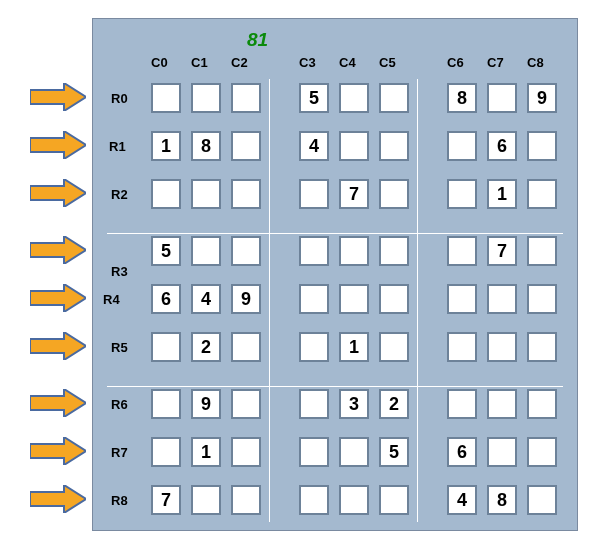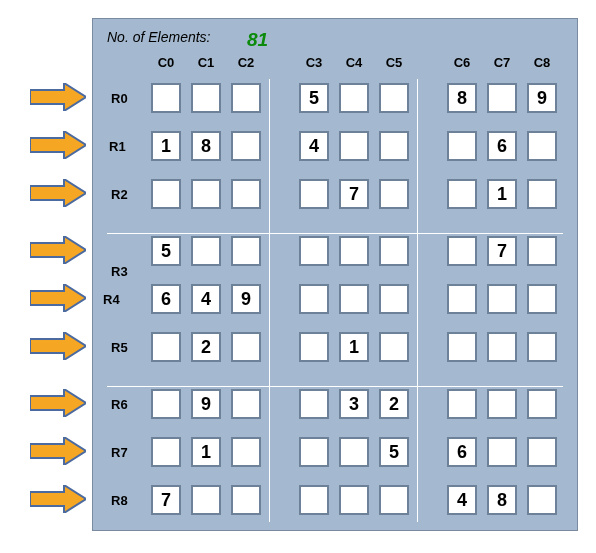--- a/index.html
+++ b/index.html
@@ -42,21 +42,20 @@
     top: 36px;
     left: 0;
     width: 100%;
   }
   .col-label {
     position: absolute;
     font-size: 13px;
     font-weight: bold;
     color: #000;
     width: 30px;
-    text-align: center;
   }
   .row-label {
     position: absolute;
     font-size: 13px;
     font-weight: bold;
     color: #000;
   }
   .cell {
     position: absolute;
     width: 30px;
@@ -89,21 +88,20 @@
     height: 28px;
   }
   .arrow svg {
     display: block;
   }
 </style>
 </head>
 <body>
 
 <div class="grid-container">
-  <div class="header-label">No. of Elements:</div>
   <div class="header-value">81</div>
 
   <div id="col-labels" class="col-labels">
       <div class="col-label" style="left: 58px;">C0</div>
       <div class="col-label" style="left: 98px;">C1</div>
       <div class="col-label" style="left: 138px;">C2</div>
       <div class="col-label" style="left: 206px;">C3</div>
       <div class="col-label" style="left: 246px;">C4</div>
       <div class="col-label" style="left: 286px;">C5</div>
       <div class="col-label" style="left: 354px;">C6</div>

